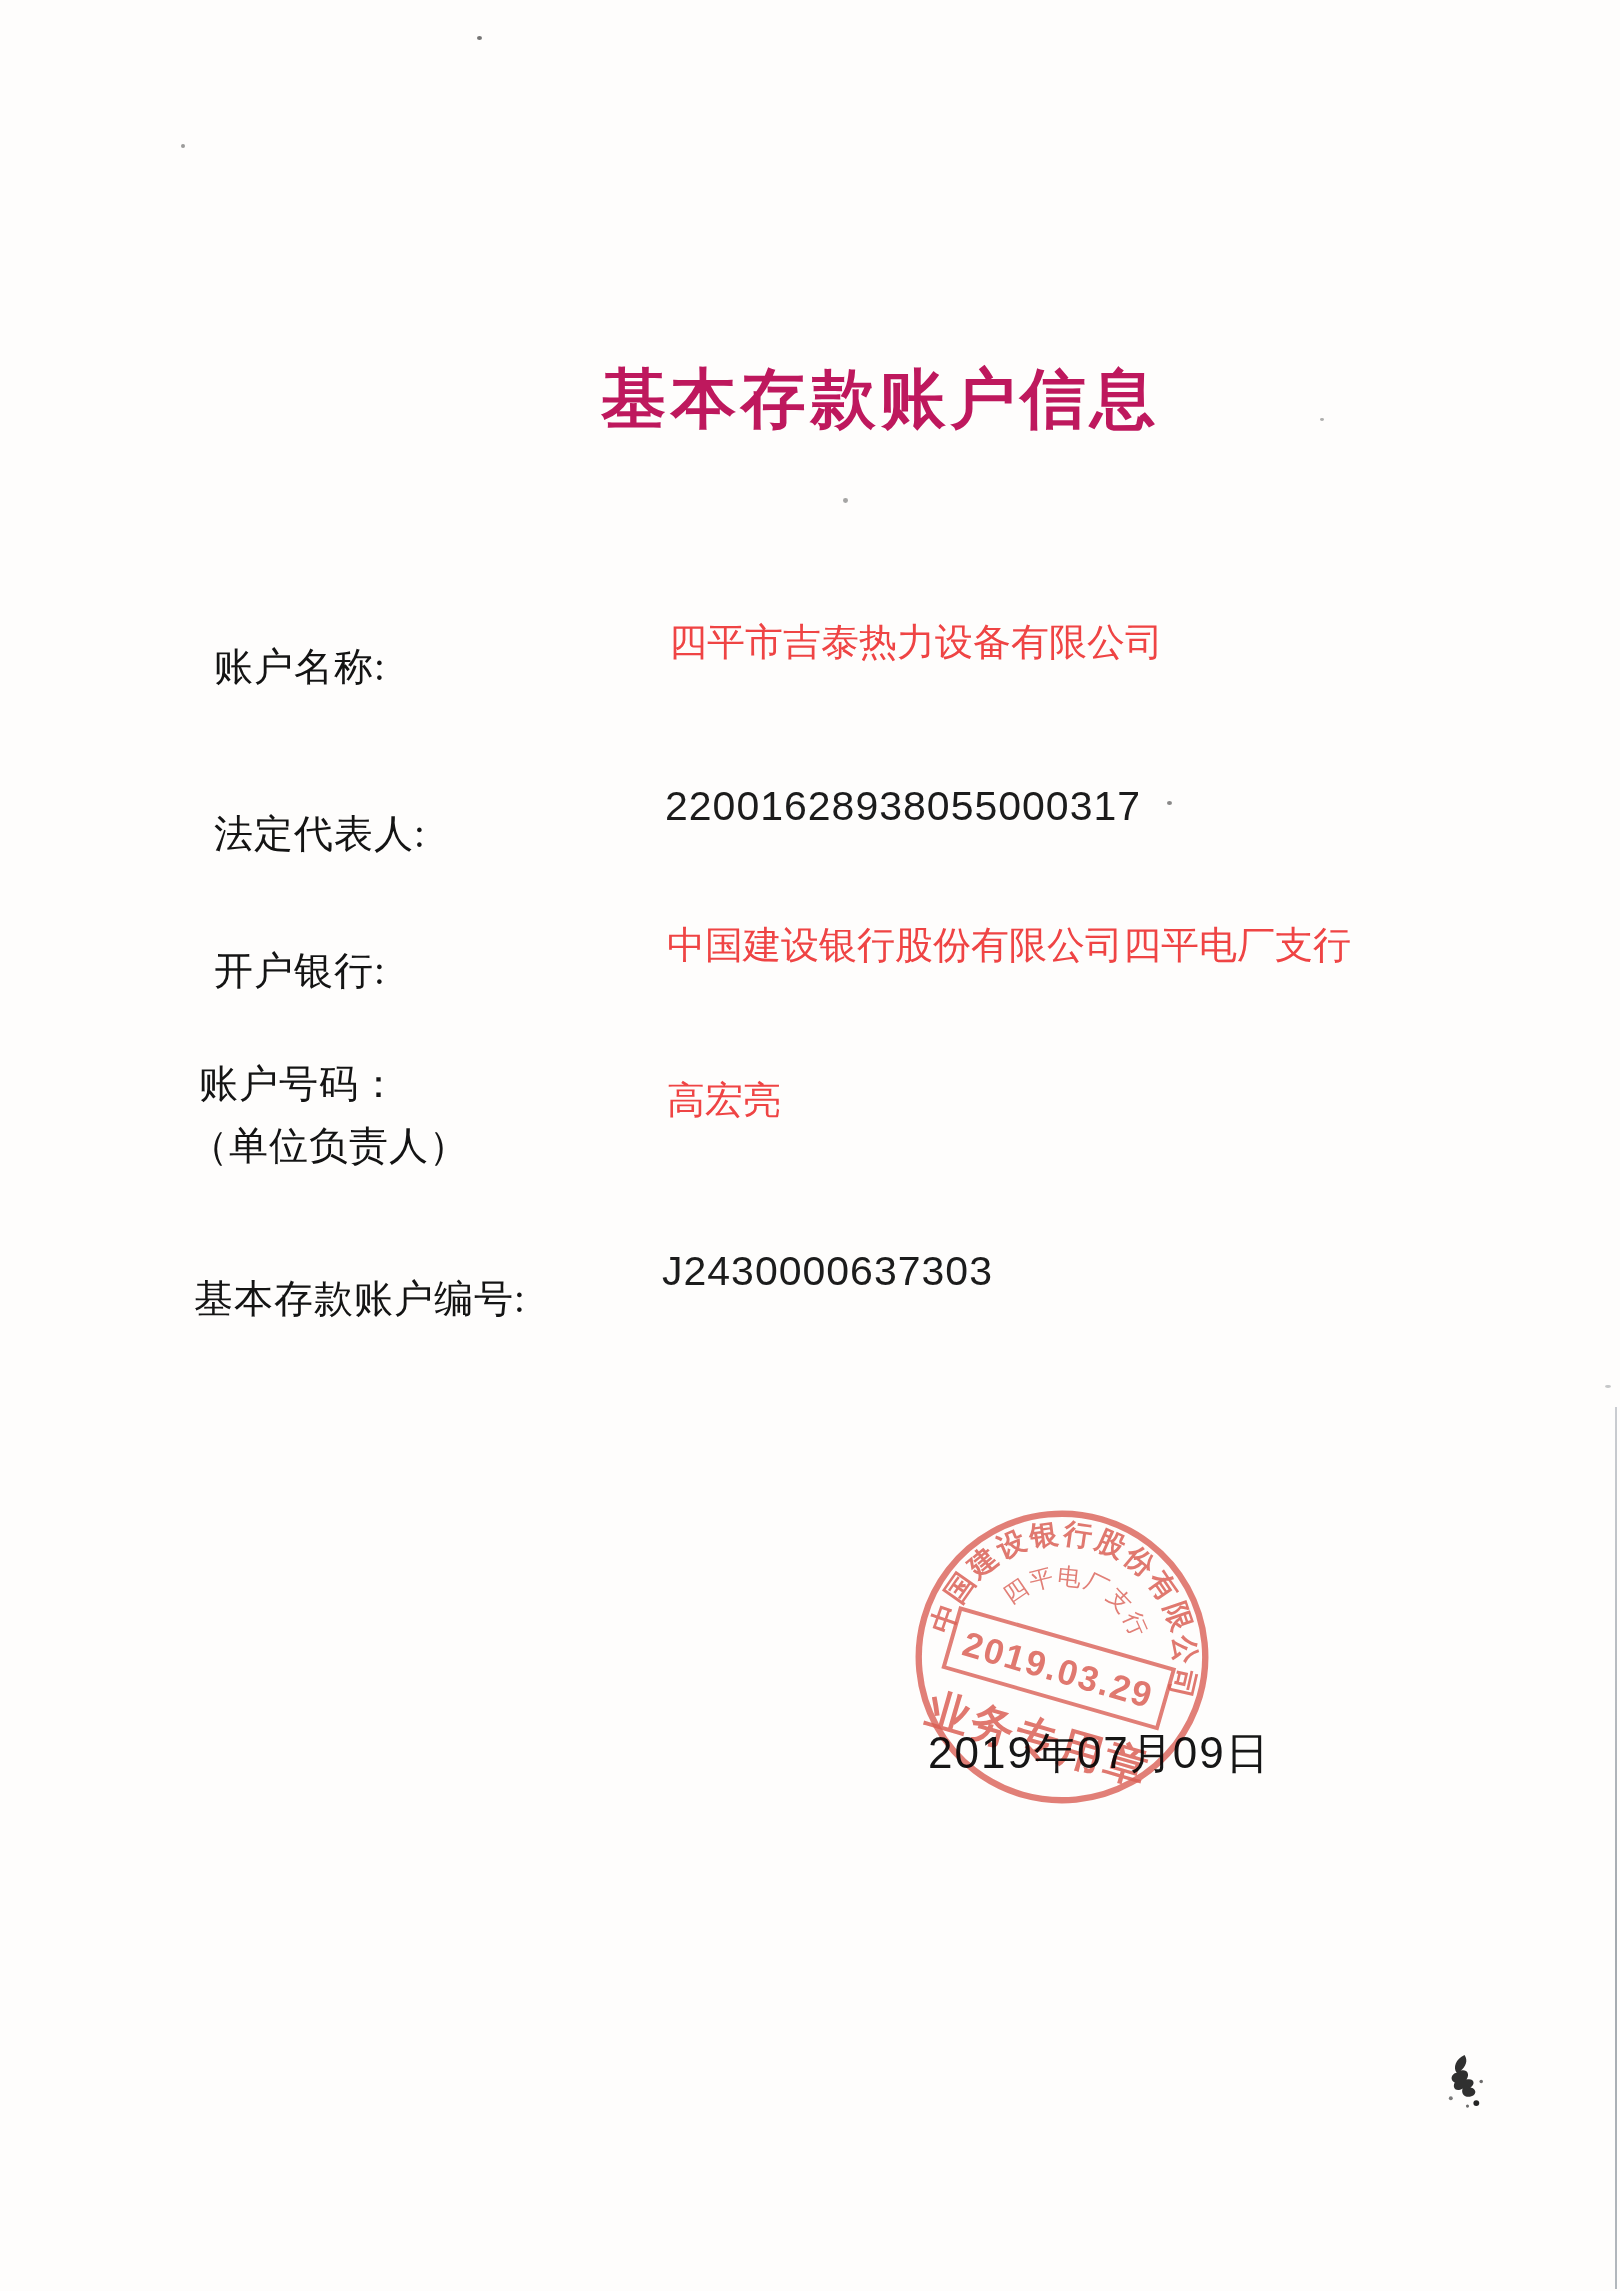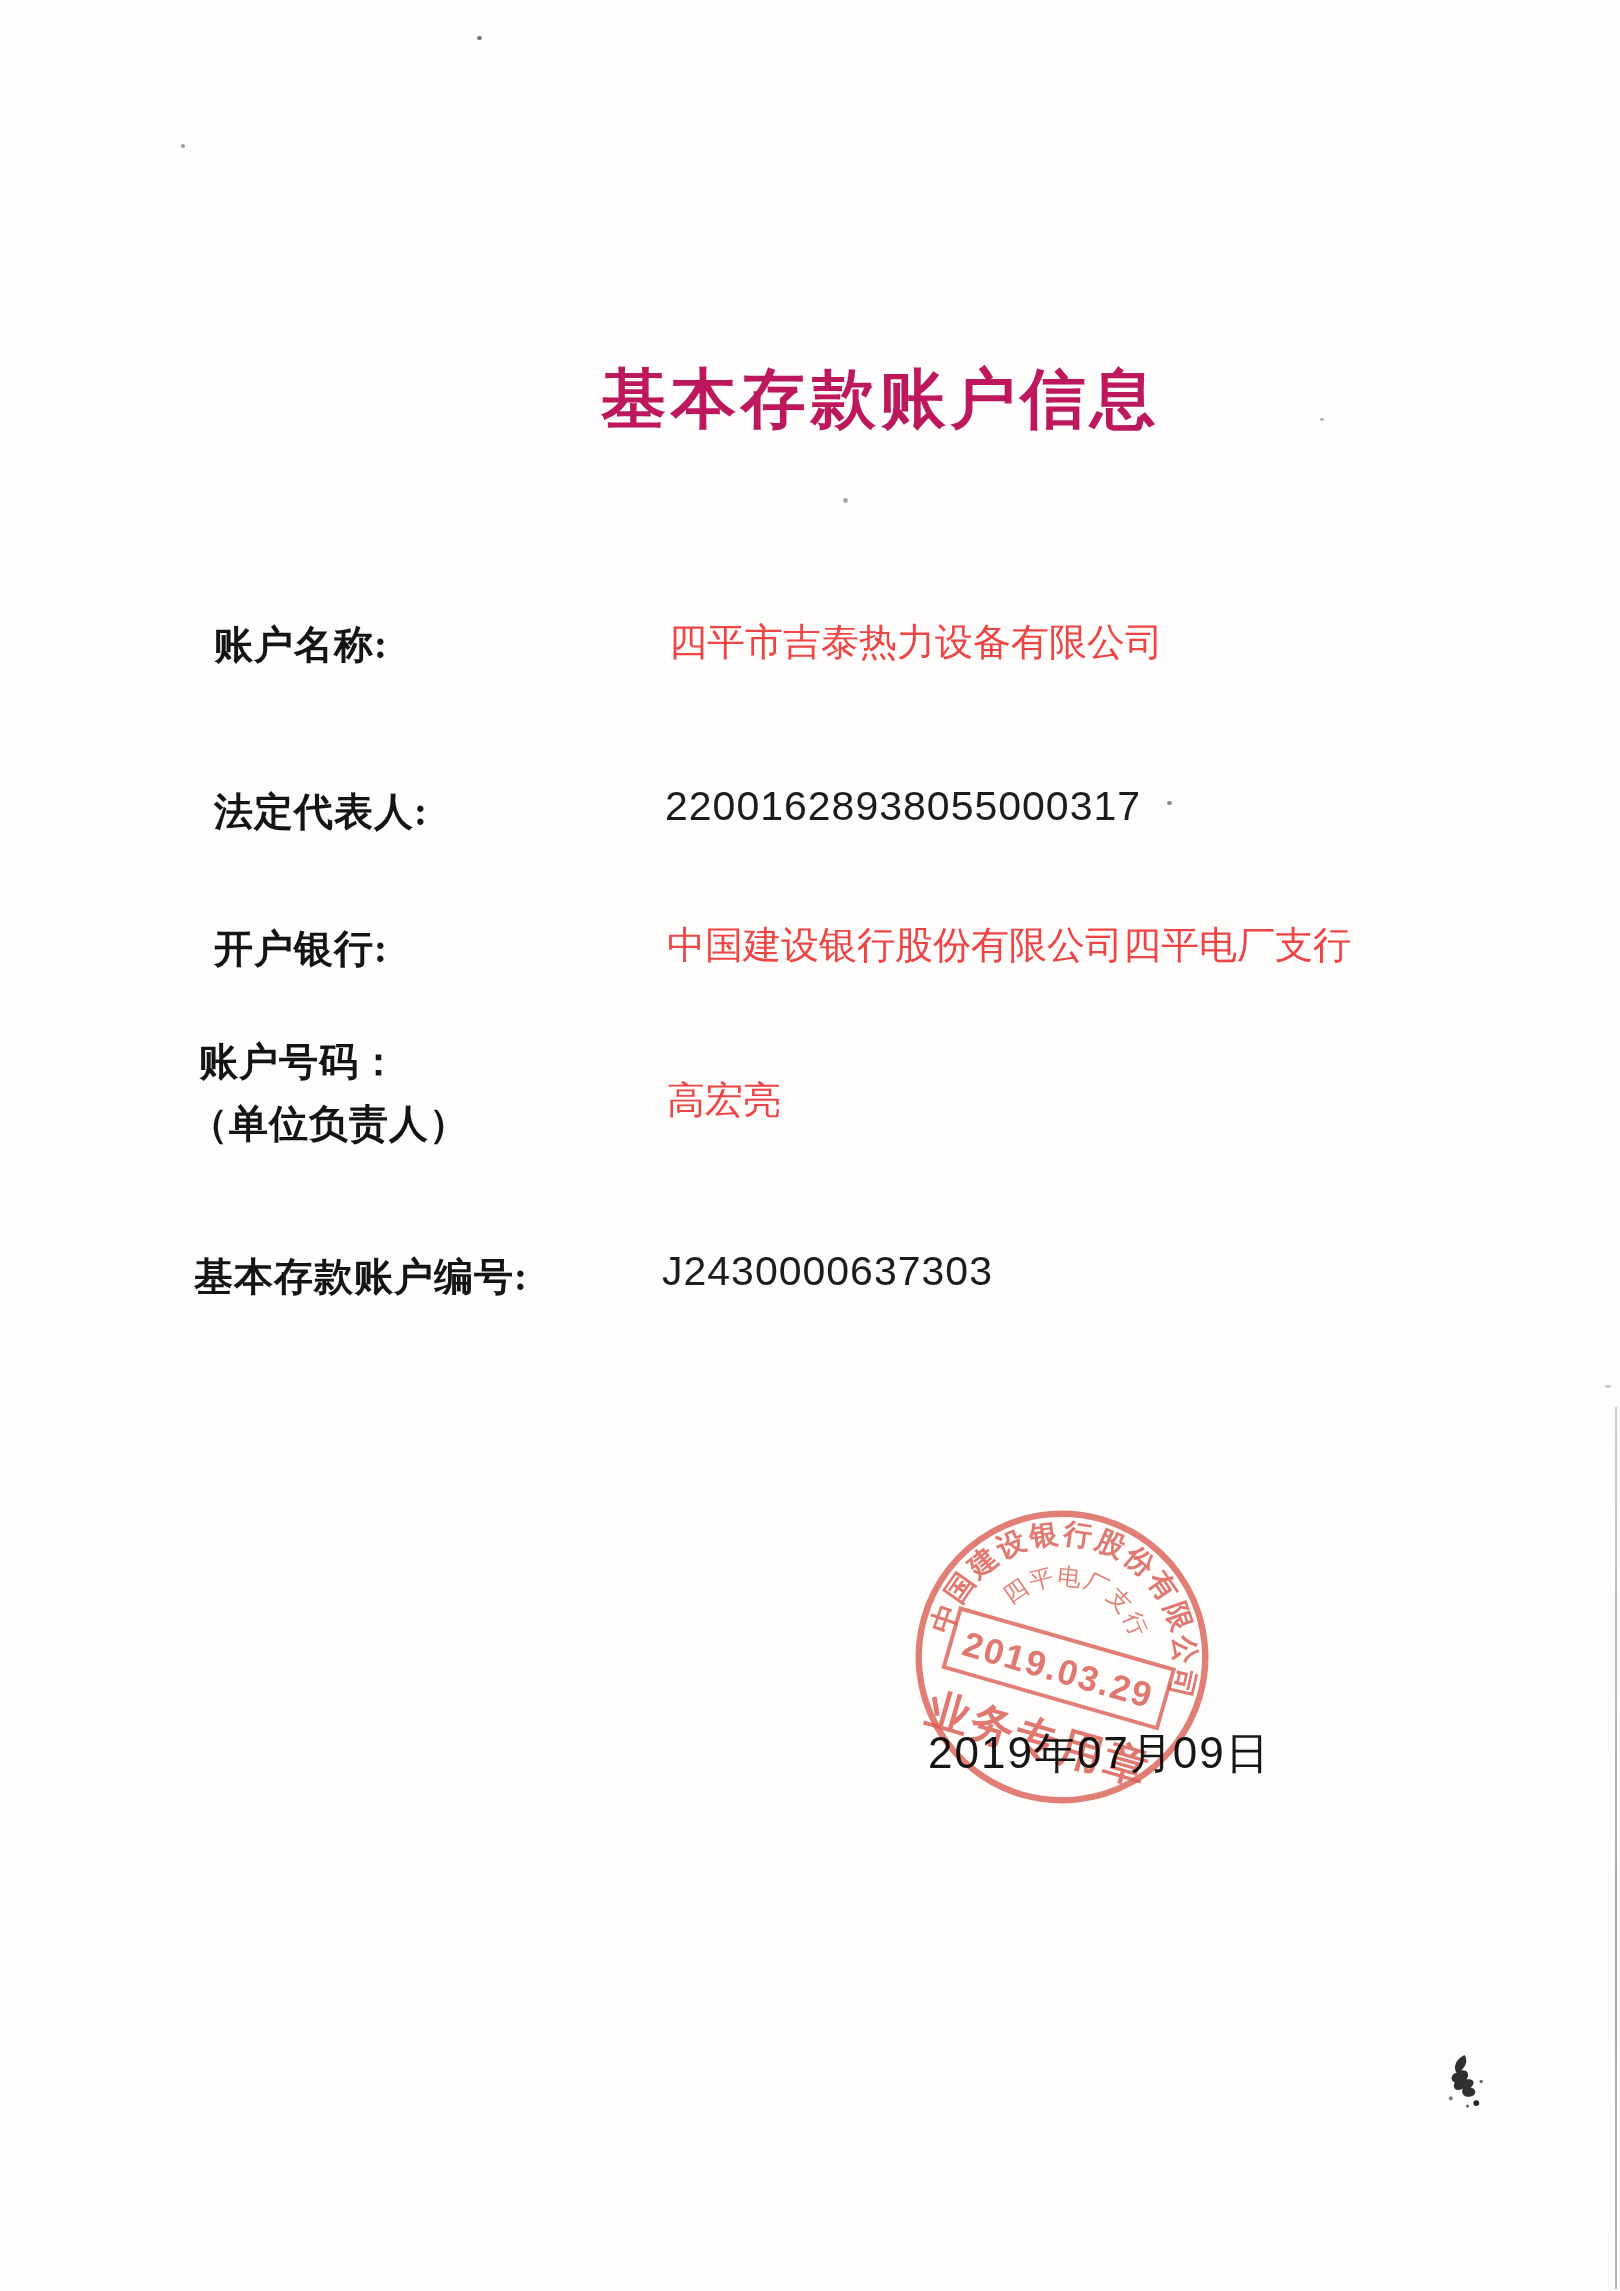--- a/index.html
+++ b/index.html
@@ -12,22 +12,22 @@
     overflow:hidden;
     font-family:"Liberation Serif","DejaVu Serif",serif;
     color:#1a1a1a;
   }
   .doc-title {
     position:absolute; left:601px; top:355px;
     font-size:65px; font-weight:700; letter-spacing:4.9px;
     color:#be185d; white-space:nowrap;
   }
   .lbl {
-    position:absolute; font-size:39px; font-weight:700;
-    color:#141414; white-space:nowrap; letter-spacing:1px;
+    position:absolute; font-size:39px; font-weight:400;
+    color:#141414; white-space:nowrap; letter-spacing:1px;margin-top:22px;
   }
   .val {
     position:absolute; font-size:38px; font-weight:400;
     color:#ef4444; white-space:nowrap;
   }
   .val-num {
     position:absolute; font-family:"Liberation Sans","DejaVu Sans",sans-serif;
     font-size:41px; font-weight:400; letter-spacing:1px;
     color:#1c1c1c; white-space:nowrap;text-align:right;
   }

